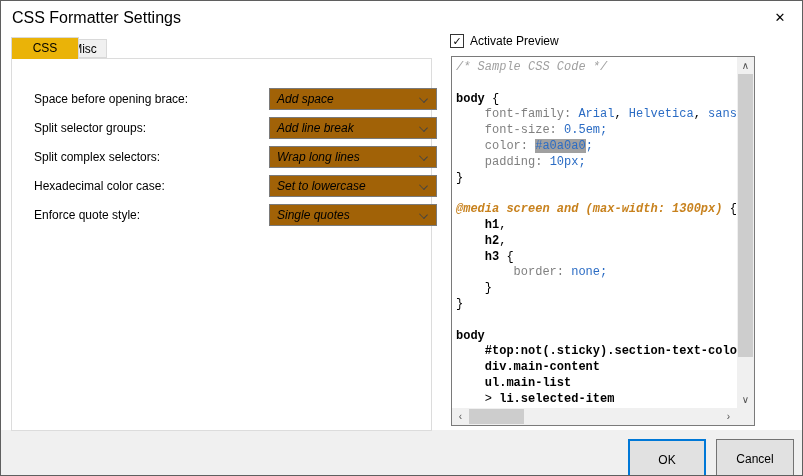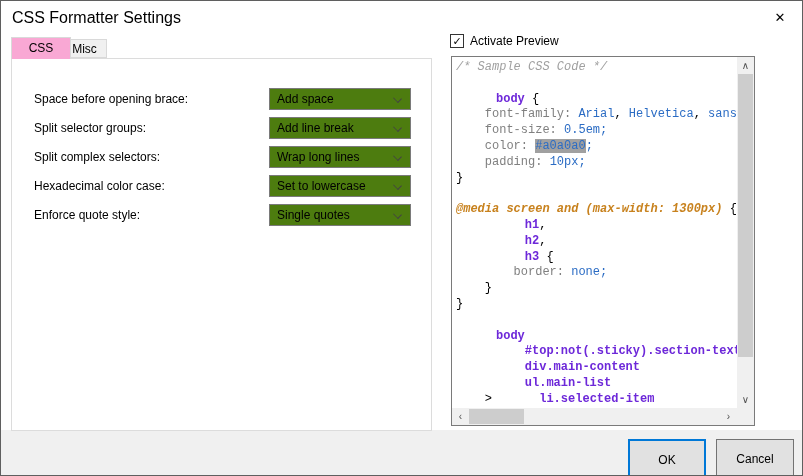--- a/index.html
+++ b/index.html
@@ -13,37 +13,37 @@
   .titlebar{position:absolute;left:0;top:0;width:100%;height:30px;background:#ffffff;}
   .title{position:absolute;left:11px;top:8px;font-size:16px;color:#000;}
   .close{
     position:absolute;right:10px;top:5px;width:24px;height:22px;
     display:flex;align-items:center;justify-content:center;
     font-size:13px;color:#000;cursor:default;
   }
   
   .tab{position:absolute;text-align:center;cursor:default;}
   .tab-active{
-    left:10px;top:36px;width:60px;height:22px;line-height:21px;
-    background:#f9a8d4;border:1px solid #d9d9d9;border-bottom:none;z-index:3;
+    left:10px;top:36px;width:68px;height:22px;line-height:21px;
+    background:#eab308;border:1px solid #d9d9d9;border-bottom:none;z-index:3;
   }
   .tab-inactive{
     left:62px;top:38px;width:44px;height:19px;line-height:18px;
     background:#f0f0f0;border:1px solid #d9d9d9;border-left:none;z-index:1;
   }
   
   .panel{
     position:absolute;left:10px;top:57px;width:421px;height:373px;
     background:#ffffff;border:1px solid #dcdcdc;z-index:2;
   }
   .setting-row{position:absolute;left:0;width:100%;height:22px;}
   .setting-label{position:absolute;left:22px;top:0;line-height:22px;color:#000;}
   .combo{
-    position:absolute;left:257px;top:0;width:142px;height:22px;
-    background:#4d7c0f;border:1px solid #7a7a7a;cursor:default;
+    position:absolute;left:257px;top:0;width:168px;height:22px;
+    background:#a16207;border:1px solid #7a7a7a;cursor:default;font-style:italic;
   }
   .combo-value{position:absolute;left:7px;top:0;line-height:20px;color:#000;}
   .combo-chevron{
     position:absolute;right:9px;top:6px;width:7px;height:7px;
     border-right:1px solid #444;border-bottom:1px solid #444;
     transform:rotate(45deg) scale(1,0.8);
   }
   
   .preview-check{position:absolute;left:449px;top:32px;height:16px;}
   .checkbox{
@@ -56,21 +56,21 @@
     position:absolute;left:450px;top:55px;width:304px;height:370px;
     background:#ffffff;border:1px solid #7a7a7a;
   }
   .code{
     position:absolute;left:0;top:0;right:17px;bottom:17px;overflow:hidden;
     padding:3px 0 0 4px;font-family:"Liberation Mono",monospace;
     font-size:12px;line-height:15.8px;white-space:pre;
   }
   .code-line{height:15.8px;}
   .tok-comment{color:#a0a0a0;font-style:italic;}
-  .tok-selector{color:#6d28d9;font-weight:bold;margin-left:40px;}
+  .tok-selector{color:#000000;font-weight:bold;}
   .tok-atrule{color:#c8821e;font-weight:bold;font-style:italic;}
   .tok-prop{color:#808080;}
   .tok-val{color:#2b6cc4;text-align:right;}
   .tok-valhl{color:#2b6cc4;background:#a0a0a0;}
   .tok-punct{color:#000;}
   
   .vscroll{
     position:absolute;top:0;right:0;width:17px;bottom:17px;background:#f0f0f0;
   }
   .hscroll{

